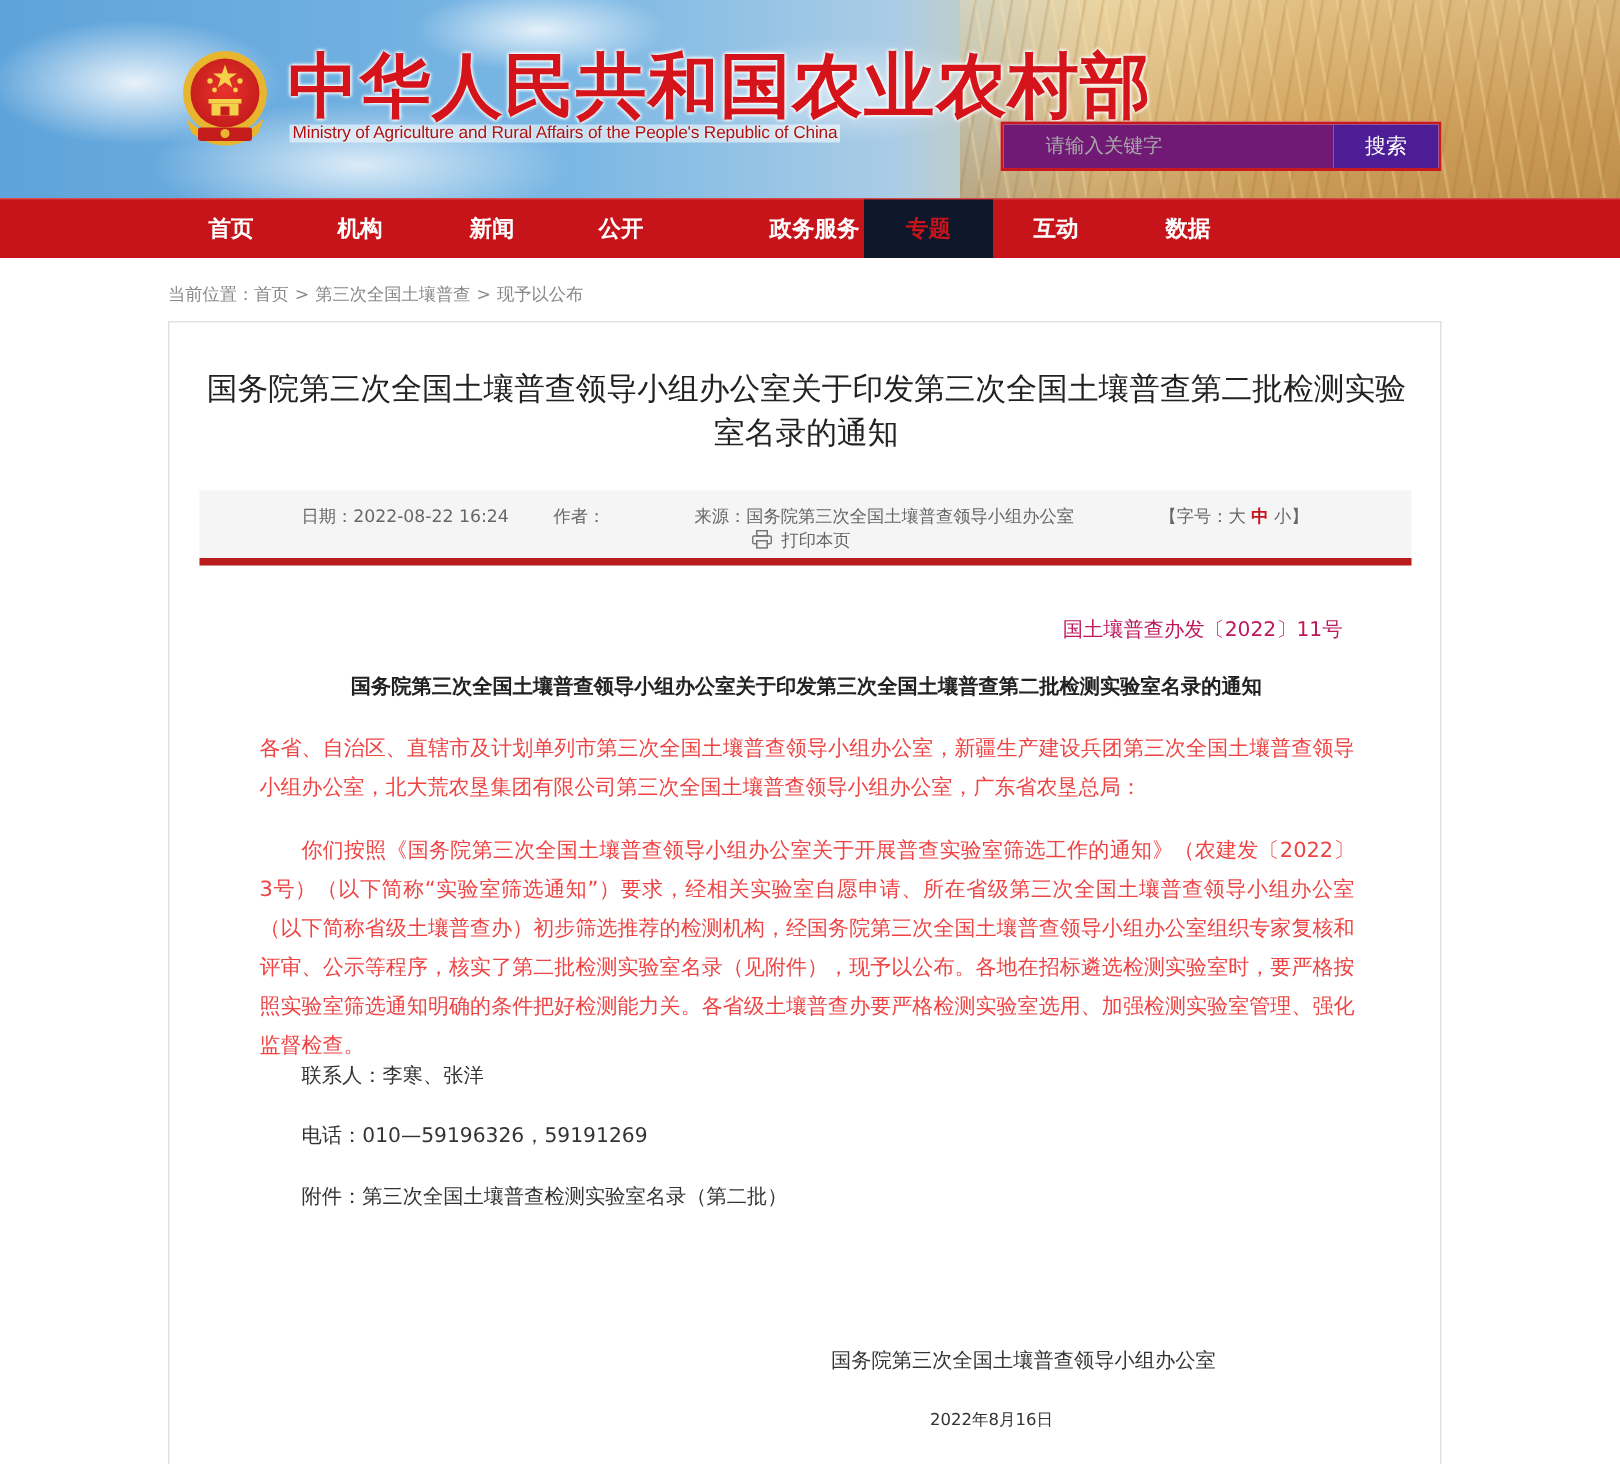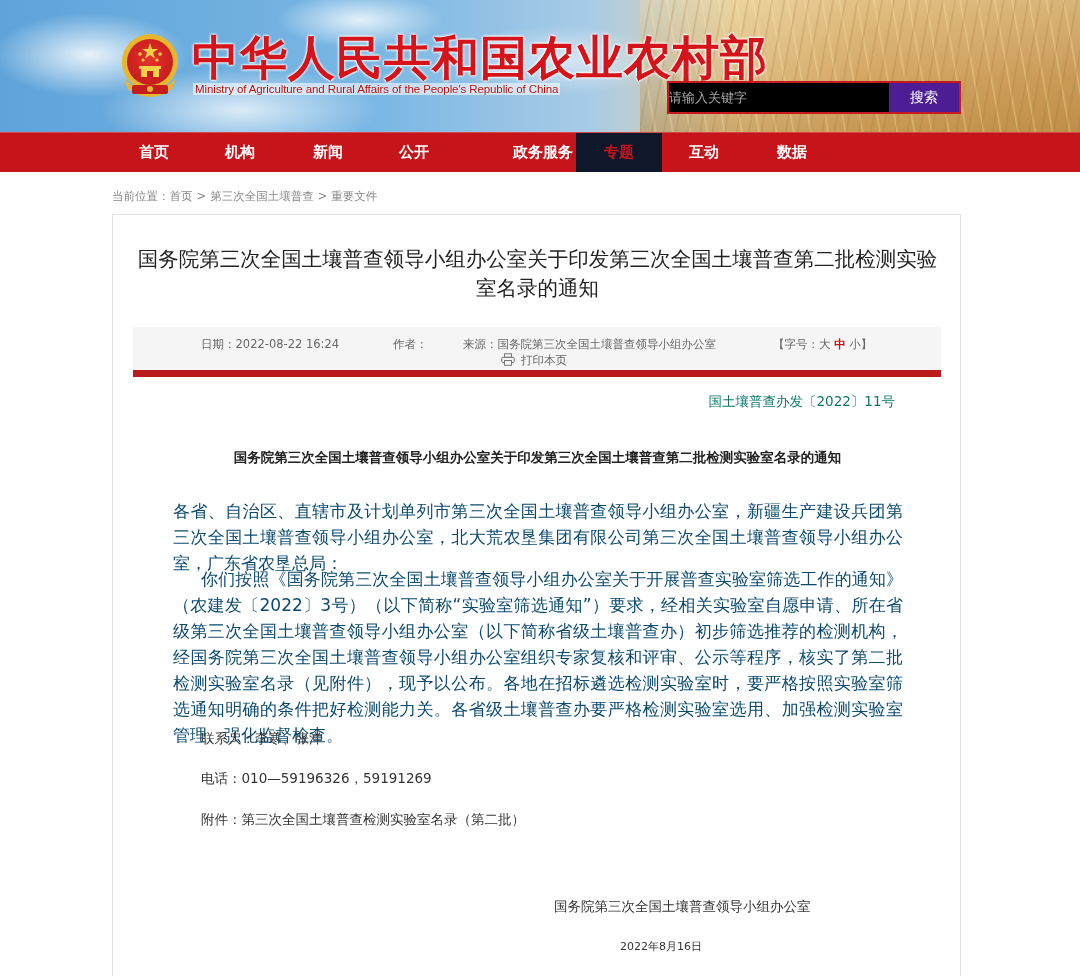--- a/index.html
+++ b/index.html
@@ -43,21 +43,21 @@
     text-shadow: 0 0 2px #fff;
     letter-spacing: -0.1px;
   }
 
   .search-box {
     position: absolute; left: 667px; top: 81px; width: 294px; height: 33px;
     border: 2px solid #c81a1e; background: #fff; display: flex;
   }
   .search-input {
     flex: 1; border: none; outline: none; font-size: 13px; color: #999;
-    padding-left: 0; background: #000000; font-family: "DejaVu Sans", sans-serif;
+    padding-left: 28px; background: #701a75; font-family: "DejaVu Sans", sans-serif;
   }
   .search-input::placeholder { color: #a8a8a8; }
   .search-button {
     width: 70px; background: #4c1d95; color: #fff; border: none;
     font-size: 14px; font-family: "DejaVu Sans", sans-serif; cursor: pointer;
   }
 
   
   .nav {
     position: absolute; left: 0; top: 132px; width: 1080px; height: 40px;
@@ -83,47 +83,47 @@
     position: absolute; left: 112px; top: 214px; width: 849px; height: 780px;
     border: 1px solid #e2e2e2; border-bottom: none; background: #fff;
   }
   .article-title {
     position: absolute; left: 20px; top: 30px; width: 809px;
     text-align: center; font-size: 20.5px; line-height: 29px; color: #222;
   }
 
   .meta-bar {
     position: absolute; left: 20px; top: 112px; width: 808px; height: 50px;
-    background: #f5f5f5; border-bottom: 7px solid #b91c1c;
+    background: #f5f5f5; border-bottom: 5px solid #b91c1c;
     font-size: 11.5px; color: #666;
   }
   .meta-date { position: absolute; left: 68px; top: 10px; white-space: nowrap; }
-  .meta-author { position: absolute; left: 260px; top: 10px; white-space: nowrap; }
+  .meta-author { position: absolute; left: 236px; top: 10px; white-space: nowrap; }
   .meta-source { position: absolute; left: 330px; top: 10px; white-space: nowrap; }
   .meta-fontsize { position: absolute; left: 640px; top: 10px; white-space: nowrap; }
   .meta-fontsize .fs { cursor: pointer; }
   .meta-fontsize .fs.active { color: #c7141a; font-weight: bold; }
   .meta-print { position: absolute; left: 368px; top: 26px; white-space: nowrap; cursor: pointer; }
   .meta-print svg { vertical-align: -2px; margin-right: 6px; }
 
   
   .doc-number {
-    position: absolute; right: 65px; top: 178px; font-size: 13.5px; color: #0f766e; white-space: nowrap;
+    position: absolute; right: 65px; top: 196px; font-size: 13.5px; color: #be185d; white-space: nowrap;
   }
   .doc-heading {
     position: absolute; left: 20px; top: 234px; width: 809px; text-align: center;
     font-size: 13.5px; font-weight: bold; color: #222; white-space: nowrap;
   }
   .para {
     position: absolute; left: 60px; width: 730px;
-    font-size: 17px; line-height: 26px; color: #0c4a6e; text-align: justify; margin-top: 12px;
+    font-size: 14px; line-height: 26px; color: #ef4444; text-align: justify;
   }
   .para.p1 { top: 271px; }
   .para.p2 { top: 339px; text-indent: 28px; }
-  .line { position: absolute; left: 88px; font-size: 13.5px; color: #333; white-space: nowrap; margin-top: 22px; }
+  .line { position: absolute; left: 88px; font-size: 13.5px; color: #333; white-space: nowrap; }
   .line.contact { top: 493px; }
   .line.phone { top: 533px; }
   .line.attach { top: 574px; }
 
   .sign-org { position: absolute; left: 441px; top: 683px; font-size: 13.5px; color: #333; white-space: nowrap; }
   .sign-date { position: absolute; left: 507px; top: 724px; font-size: 11px; color: #333; white-space: nowrap; }
 </style>
 </head>
 <body>
 
@@ -167,21 +167,21 @@
   <div class="nav-item" style="left:292px;width:72px;">新闻</div>
   <div class="nav-item" style="left:378px;width:72px;">公开</div>
   <div class="nav-item" style="left:496px;width:94px;">政务服务</div>
   <div class="nav-item active" style="left:576px;width:86px;">专题</div>
   <div class="nav-item" style="left:668px;width:72px;">互动</div>
   <div class="nav-item" style="left:756px;width:72px;">数据</div>
   <div class="nav-item" style="left:846px;width:96px;margin-top:34px;">业务管理</div>
 </div>
 
 <div class="breadcrumb">
-  <span>当前位置：</span><a>首页</a><span class="sep">&gt;</span><a>第三次全国土壤普查</a><span class="sep">&gt;</span><a>重要文件</a>
+  <span>当前位置：</span><a>首页</a><span class="sep">&gt;</span><a>第三次全国土壤普查</a><span class="sep">&gt;</span><a>现予以公布</a>
 </div>
 
 <div class="article">
   <h1 class="article-title" style="font-weight:normal;">国务院第三次全国土壤普查领导小组办公室关于印发第三次全国土壤普查第二批检测实验室名录的通知</h1>
 
   <div class="meta-bar">
     <div class="meta-date">
       <span>日期：</span><span>2022-08-22 16:24</span>
     </div>
     <div class="meta-author">

